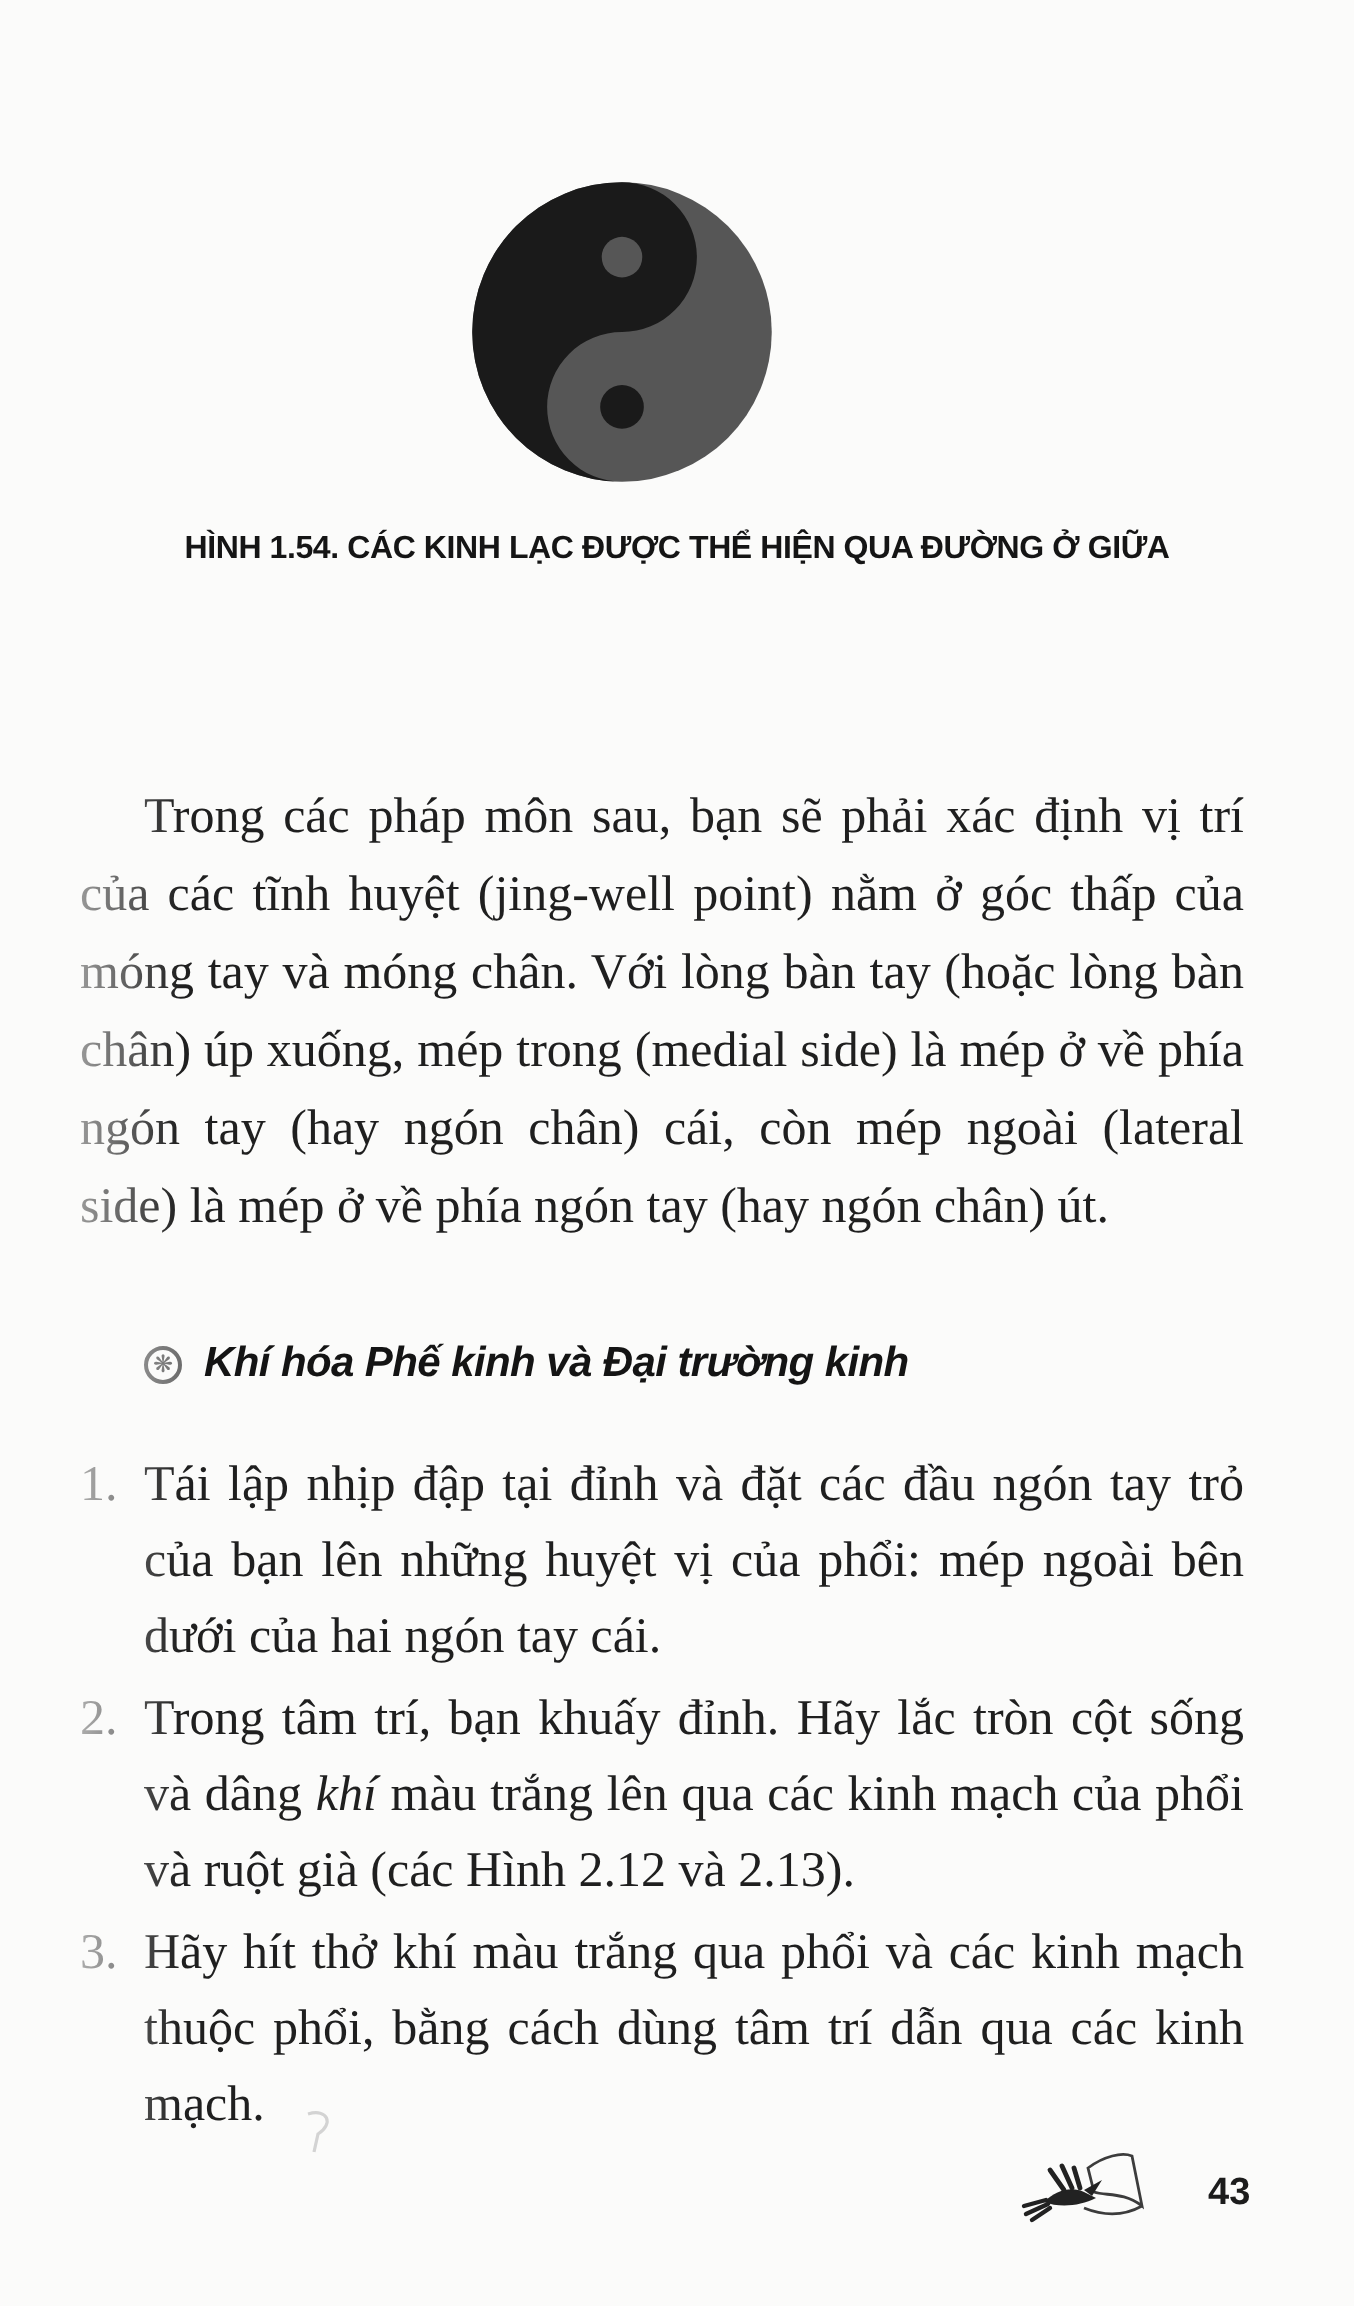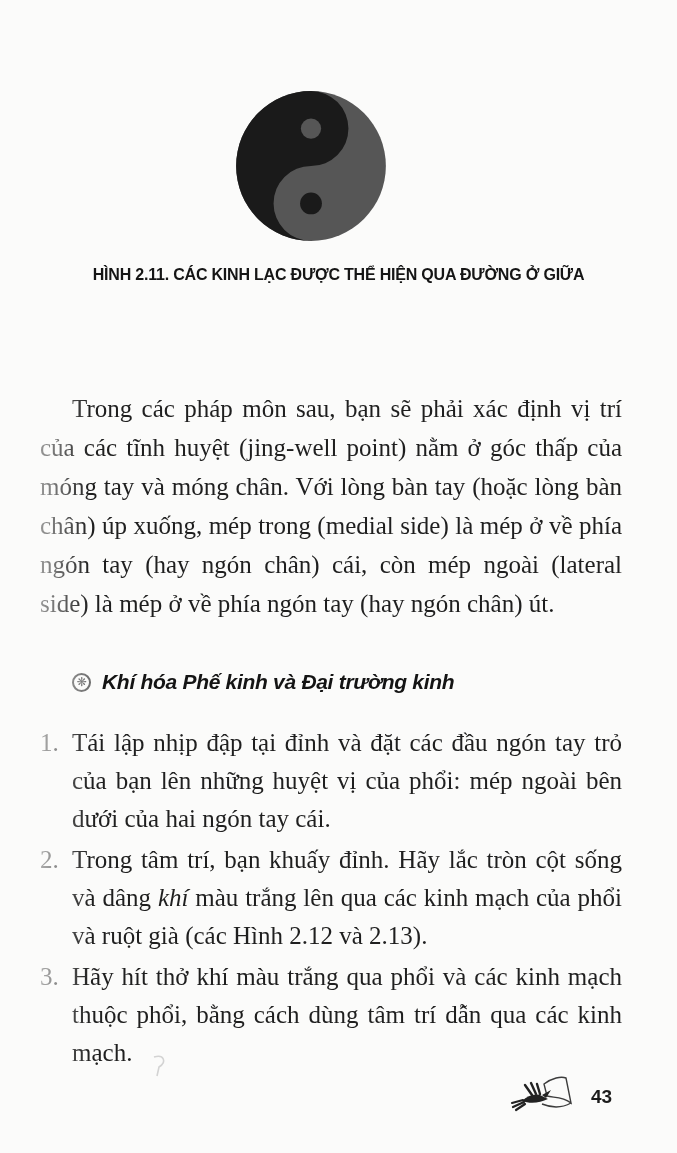--- a/index.html
+++ b/index.html
@@ -54,21 +54,21 @@
   }
   .list-num{color:#4a4a4a;text-align:left;}
   .list-text .it{font-style:italic;margin-top:35px;}
 
   
   .footer{position:absolute;left:508px;top:1074px;display:flex;align-items:flex-end;}
   .bird-icon{display:block;}
   .page-number{
     font-family:"Liberation Sans","DejaVu Sans",sans-serif;
     font-weight:700;font-size:19px;color:#1c1c1c;
-    padding-bottom:6px;margin-left:1px;
+    padding-bottom:6px;margin-left:14px;
   }
 
   
   .scan-fade{
     position:absolute;left:0;top:382px;width:90px;height:690px;pointer-events:none;
     background:linear-gradient(90deg,rgba(251,251,250,.95) 0%,rgba(251,251,250,.55) 45%,rgba(251,251,250,0) 100%);
   }
   .stray-mark{position:absolute;left:150px;top:1053px;opacity:.75;}
 </style>
 </head>
@@ -77,21 +77,21 @@
 <div class="page">
 
   <svg class="yinyang" viewBox="-100 -100 200 200" xmlns="http://www.w3.org/2000/svg">
     <circle r="96" fill="#565656"></circle>
     <path d="M0,-96 A96,96 0 0 0 0,96 A48,48 0 0 1 0,0 A48,48 0 0 0 0,-96 Z" fill="#1a1a1a"></path>
     <circle cy="-48" r="13" fill="#565656"></circle>
     <circle cy="48" r="14" fill="#1a1a1a"></circle>
   </svg>
 
   <div class="caption">
-    <div>HÌNH 2.11. CÁC KINH LẠC ĐƯỢC THỂ HIỆN QUA ĐƯỜNG Ở GIỮA</div>
+    <div>HÌNH 1.54. CÁC KINH LẠC ĐƯỢC THỂ HIỆN QUA ĐƯỜNG Ở GIỮA</div>
   </div>
 
   <p class="para">
     <span>Trong các pháp môn sau, bạn sẽ phải xác định vị trí của các tĩnh huyệt (</span><span class="it">jing-well point</span><span>) nằm ở góc thấp của móng tay và móng chân. Với lòng bàn tay (hoặc lòng bàn chân) úp xuống, mép trong (</span><span class="it">medial side</span><span>) là mép ở về phía ngón tay (hay ngón chân) cái, còn mép ngoài (</span><span class="it">lateral side</span><span>) là mép ở về phía ngón tay (hay ngón chân) út.</span>
   </p>
 
   <div class="heading">
     <span class="bullet">❋</span>
     <span class="heading-text">Khí hóa Phế kinh và Đại trường kinh</span>
   </div>

